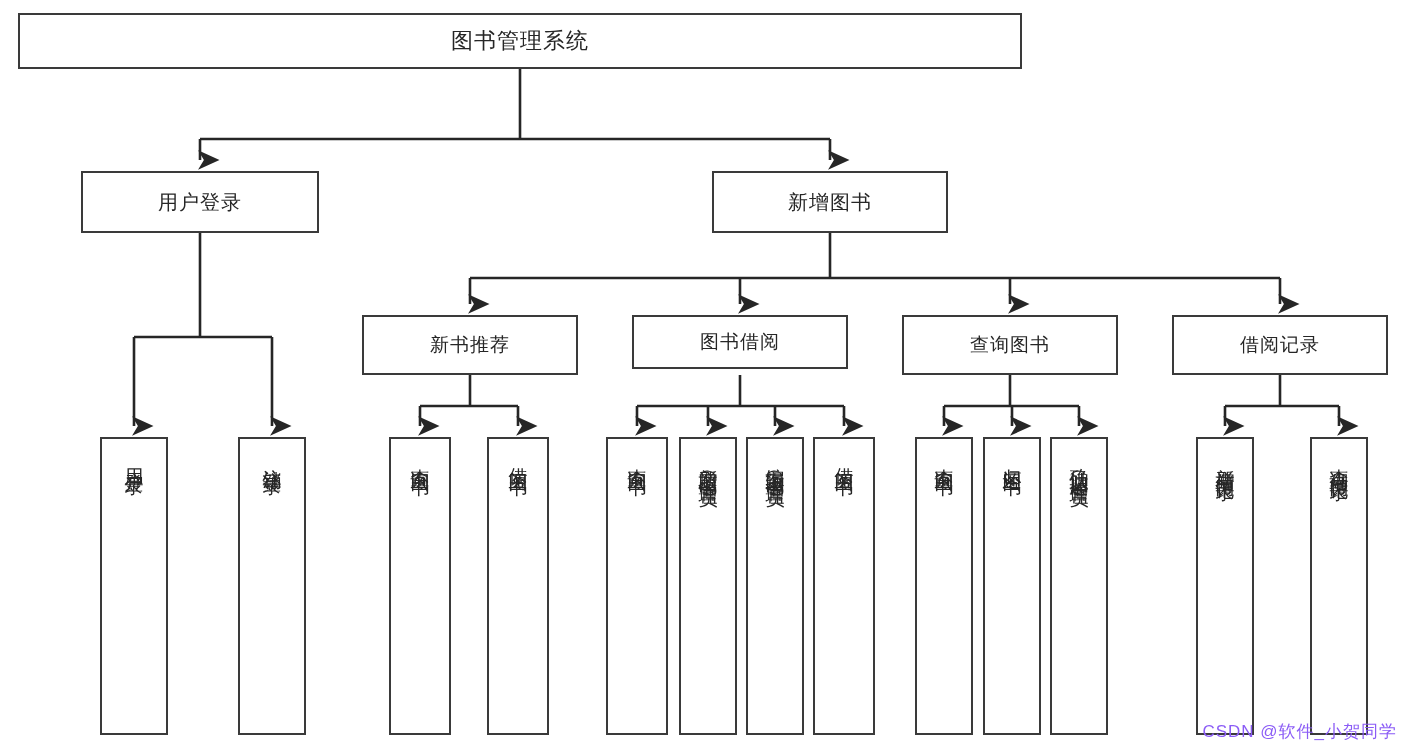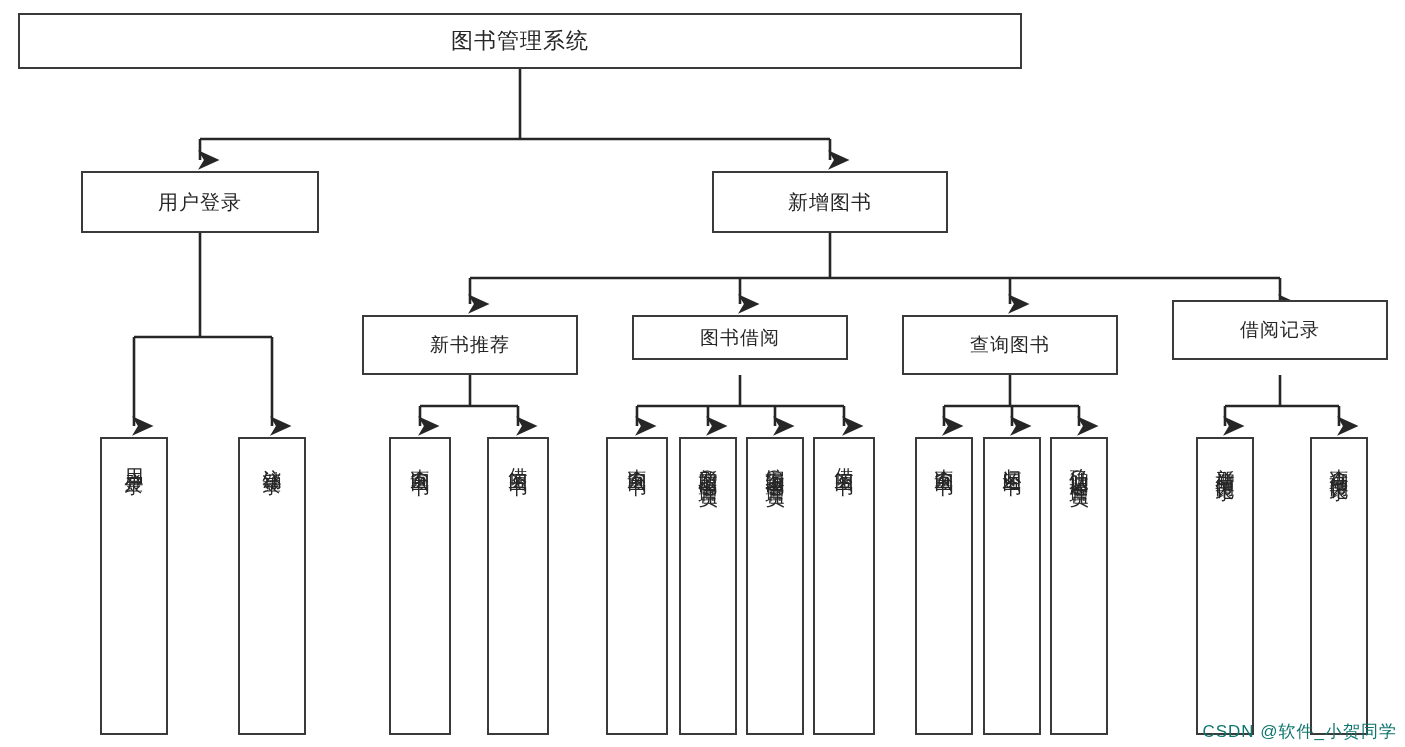--- a/index.html
+++ b/index.html
@@ -60,21 +60,21 @@
   }
   .hlabel {
     white-space: nowrap;
     letter-spacing: 1px;
   }
   #watermark {
     position: absolute;
     right: 8px;
     bottom: 4px;
     font-size: 17px;
-    color: #0f766e;
+    color: #8b5cf6;
     letter-spacing: 1px;
     white-space: nowrap;
     z-index: 5;
     font-family: "Liberation Sans", "DejaVu Sans", sans-serif;
   }
 </style>
 </head>
 <body>
 
 <div id="canvas">
@@ -136,27 +136,27 @@
   <div class="node level1" style="left:81px; top:171px; width:238px; height:62px;">
     <span class="hlabel">用户登录</span>
   </div>
   <div class="node level1" style="left:712px; top:171px; width:236px; height:62px;">
     <span class="hlabel">新增图书</span>
   </div>
 
   <div class="node level2" style="left:362px; top:315px; width:216px; height:60px;">
     <span class="hlabel">新书推荐</span>
   </div>
-  <div class="node level2" style="left:632px; top:315px; width:216px; height:45px;">
+  <div class="node level2" style="left:632px; top:315px; width:216px; height:54px;">
     <span class="hlabel">图书借阅</span>
   </div>
   <div class="node level2" style="left:902px; top:315px; width:216px; height:60px;">
     <span class="hlabel">查询图书</span>
   </div>
-  <div class="node level2" style="left:1172px; top:300px; width:216px; height:60px;">
+  <div class="node level2" style="left:1172px; top:315px; width:216px; height:60px;">
     <span class="hlabel">借阅记录</span>
   </div>
 
   <div class="node leaf" style="left:100px; top:437px; width:68px; height:298px;">
     <span class="vlabel">用户登录</span>
   </div>
   <div class="node leaf" style="left:238px; top:437px; width:68px; height:298px;">
     <span class="vlabel">注销登录</span>
   </div>
 

